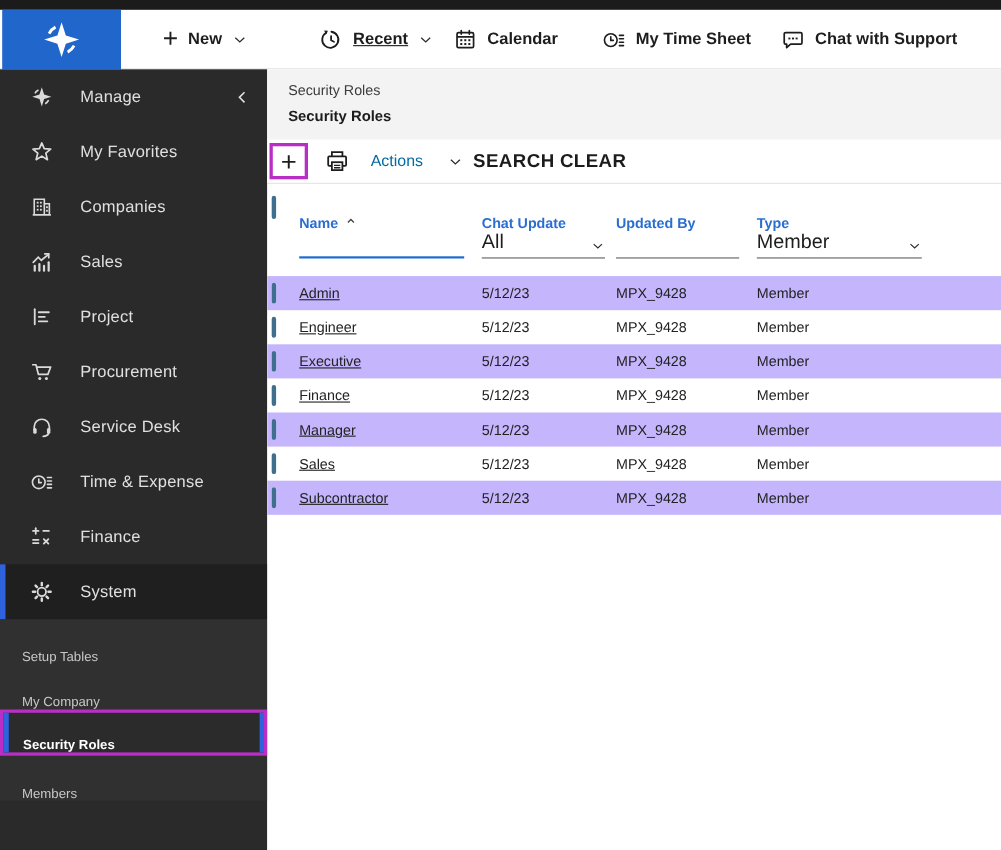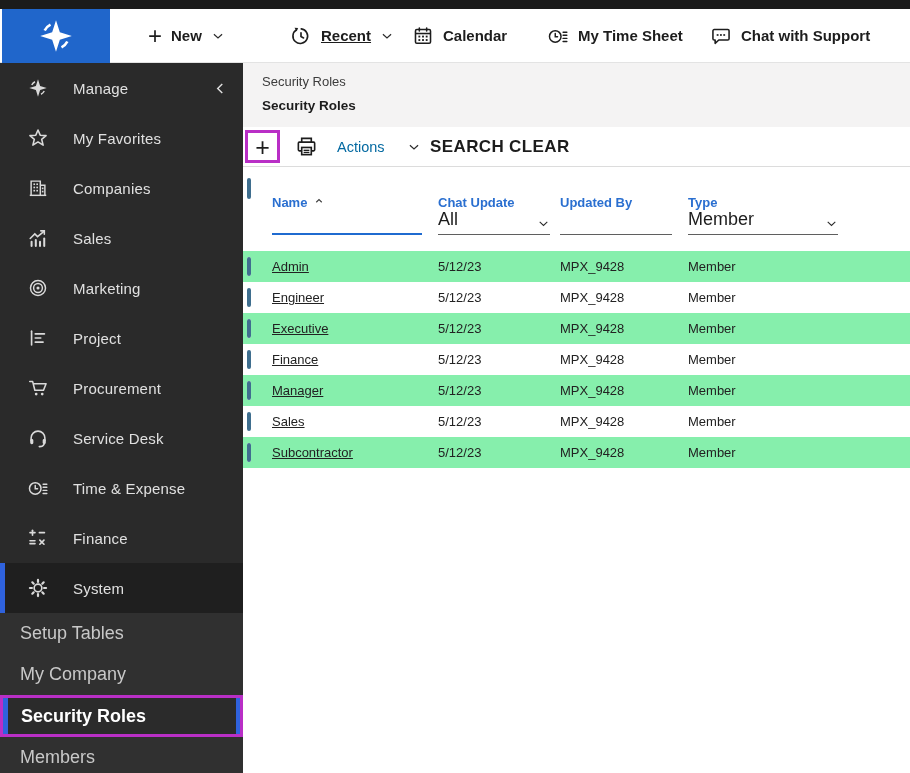--- a/index.html
+++ b/index.html
@@ -29,22 +29,22 @@
   .sidebar { position:absolute; left:0; top:63px; width:243px; height:710px; background:#2a2a2a; }
   .side-item { height:50px; display:flex; align-items:center; padding:0 14px 0 27px; gap:24px;
                color:#e0e0e0; font-size:15px; font-weight:500; letter-spacing:.2px; cursor:pointer; }
   .side-item .sicon { width:22px; height:22px; color:#dadada; flex:none; }
   .side-item .sicon svg { width:100%; height:100%; }
   .side-item .lbl { flex:1; }
   .side-item .collapse { width:17px; height:17px; color:#e0e0e0; }
   .side-item .collapse svg { width:100%; height:100%; }
   .side-item.active { background:#1f1f1f; border-left:5px solid #2f62dd; padding-left:22px; }
   .submenu { background:#303030; }
-  .sub-item { height:41px; display:flex; align-items:center; padding-left:20px;
-              color:#c8c8c8; font-size:18px; cursor:pointer; }
+  .sub-item { height:41px; display:flex; align-items:flex-end; padding-left:20px;
+              color:#c8c8c8; font-size:12px; cursor:pointer; }
   .sub-item.boxed { height:42px; border:3px solid #b92fc6; background:#2b2b2b;
                     color:#fff; font-weight:700; position:relative; padding-left:18px; }
   .sub-item.boxed::before { content:""; position:absolute; left:0; top:0; bottom:0; width:5px; background:#2f62dd; }
   .sub-item.boxed::after  { content:""; position:absolute; right:0; top:0; bottom:0; width:4px; background:#2f62dd; }
 
   
   .content { position:absolute; left:243px; top:63px; width:667px; height:710px; background:#fff; }
   .crumbs { height:64px; background:#f4f3f3; padding:11px 0 0 19px; }
   .crumb { font-size:13px; color:#3c3c3c; }
   .page-title { font-size:13.5px; font-weight:700; color:#1c1c1c; margin-top:9px; }
@@ -76,21 +76,21 @@
              border-bottom:2px solid #1f6bd0; font-size:13px; font-family:inherit; color:#222; }
   .f-input.gray { width:112px; border-bottom:1.5px solid #5f5f5f; }
   .f-select { display:flex; justify-content:space-between; align-items:flex-end;
               border-bottom:1.5px solid #5f5f5f; font-size:18px; color:#1d1d1d;
               padding-bottom:4px; cursor:pointer; }
   .f-select.w-all { width:112px; } .f-select.w-member { width:150px; }
   .f-select .chev { width:13px; height:13px; }
 
   .spacer { height:9px; }
   .trow { height:31px; font-size:13px; color:#222; }
-  .trow.alt { background:#86efac; }
+  .trow.alt { background:#c4b5fd; }
   .name-link { text-decoration:underline; color:#222; cursor:pointer; width:max-content; }
 </style>
 </head>
 <body>
 
 <svg width="0" height="0" style="position:absolute">
   <defs>
     <g id="i-compass">
       <path fill="currentColor" stroke="none" d="M12 2.5 L14.3 9.7 L21.5 12 L14.3 14.3 L12 21.5 L9.7 14.3 L2.5 12 L9.7 9.7 Z"></path>
       <path fill="none" stroke="currentColor" stroke-width="1.6" d="M5.2 8.7 A7.6 7.6 0 0 1 8.7 5.2"></path>
@@ -319,28 +319,20 @@
       <span class="sicon">
           <svg viewBox="0 0 24 24">
             <use href="#i-sales"></use>
           </svg>
         </span>
       <span class="lbl">Sales</span>
     </div>
     <div class="side-item">
       <span class="sicon">
           <svg viewBox="0 0 24 24">
-            <use href="#i-bullseye"></use>
-          </svg>
-        </span>
-      <span class="lbl">Marketing</span>
-    </div>
-    <div class="side-item">
-      <span class="sicon">
-          <svg viewBox="0 0 24 24">
             <use href="#i-project"></use>
           </svg>
         </span>
       <span class="lbl">Project</span>
     </div>
     <div class="side-item">
       <span class="sicon">
           <svg viewBox="0 0 24 24">
             <use href="#i-cart"></use>
           </svg>

